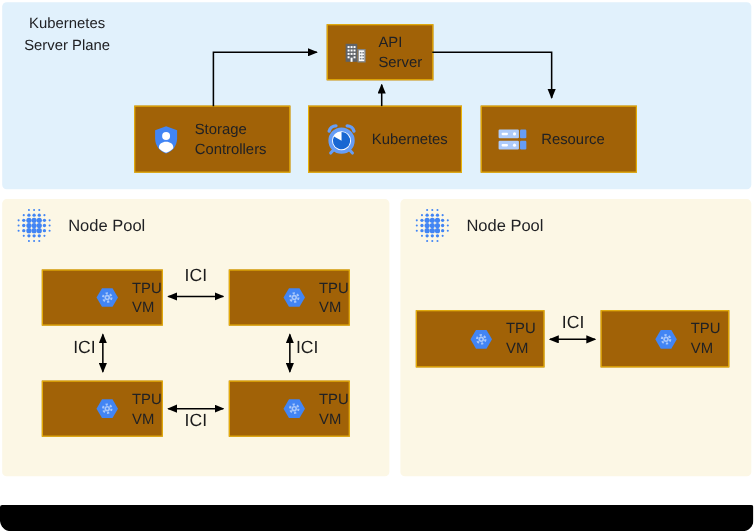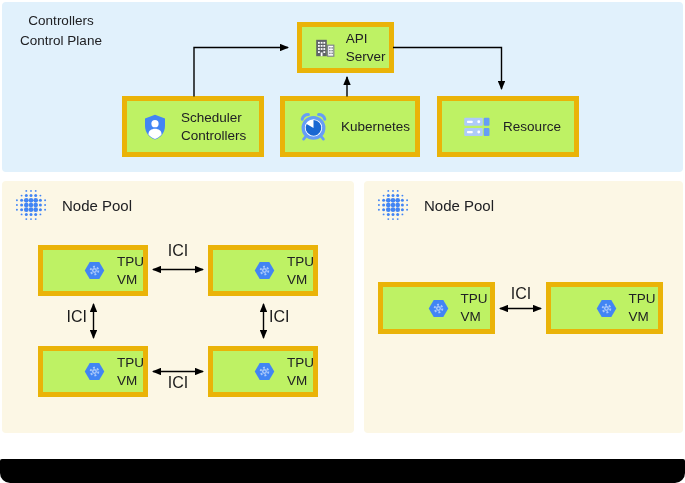--- a/index.html
+++ b/index.html
@@ -5,22 +5,22 @@
   html,body{margin:0;padding:0;background:#fff;}
   #stage{position:relative;width:685px;height:483px;background:#fff;overflow:hidden;
          font-family:"Liberation Sans",sans-serif;color:#202124;}
   .panel{position:absolute;border-radius:4px;}
   .cp-panel{left:2px;top:2px;width:681px;height:170px;background:#e1f1fc;}
   .pool-panel{top:181px;height:252px;background:#fcf7e5;}
   .pool-1{left:2px;width:352px;}
   .pool-2{left:364px;width:319px;}
   .cp-label{position:absolute;left:8px;top:11px;width:106px;text-align:center;
             font-size:13.5px;line-height:1.45;}
-  .node-box{position:absolute;background:#bef264;border:5px solid #eab308;box-sizing:border-box;
-            display:flex;align-items:center;gap:11px;padding:0 6px 0 13px;justify-content:center;}
+  .node-box{position:absolute;background:#a16207;border:1px solid #eab308;box-sizing:border-box;
+            display:flex;align-items:center;gap:11px;padding:0 6px 0 13px;}
   .node-box .lbl{font-size:13.5px;line-height:1.3;}
   .api-box{left:297px;top:22px;width:97px;height:51px;gap:9px;}
   .api-box .lbl{width:52px;}
   .rc-box{left:122px;top:96px;width:142px;height:61px;}
   .rc-box .lbl{width:88px;}
   .sch-box{left:280px;top:96px;width:140px;height:61px;}
   .sto-box{left:437px;top:96px;width:142px;height:61px;}
   .pool-head-icon{position:absolute;width:36px;height:36px;}
   .pool-head-label{position:absolute;font-size:15px;}
   .tpu-box{width:110px;height:51px;padding-left:47px;}
@@ -34,21 +34,21 @@
               border-radius:2px 2px 10px 10px;}
   .icon{flex:0 0 auto;display:block;}
 </style>
 </head>
 <body>
 
 <div id="stage">
 
   <div class="panel cp-panel"></div>
 
-  <div class="cp-label">Controllers Control Plane</div>
+  <div class="cp-label">Kubernetes Server Plane</div>
 
   <div class="node-box api-box">
     <svg class="icon" width="24" height="24" viewBox="0 0 24 24">
       <rect x="3.2" y="3.8" width="10.6" height="16.4" fill="#5f6368"></rect>
       <g fill="#fff">
         <rect x="5" y="5.9" width="1.8" height="1.8"></rect>
           <rect x="7.7" y="5.9" width="1.8" height="1.8"></rect>
           <rect x="10.4" y="5.9" width="1.8" height="1.8"></rect>
         <rect x="5" y="9" width="1.8" height="1.8"></rect>
           <rect x="7.7" y="9" width="1.8" height="1.8"></rect>
@@ -72,21 +72,21 @@
     </svg>
     <div class="lbl">API Server</div>
   </div>
 
   <div class="node-box rc-box">
     <svg class="icon" width="30" height="30" viewBox="0 0 24 24">
       <path d="M12 2.2 L20 5.2 V11 C20 16.4 16.7 20.6 12 22 C7.3 20.6 4 16.4 4 11 V5.2 Z" fill="#4285f4"></path>
       <circle cx="12" cy="9.3" r="2.9" fill="#fff"></circle>
       <path d="M12 13.4 c-2.9 0 -5.2 1.7 -5.2 3.9 v0.9 c1.4 1.5 3.2 2.7 5.2 3.3 c2 -0.6 3.8 -1.8 5.2 -3.3 v-0.9 c0 -2.2 -2.3 -3.9 -5.2 -3.9 z" fill="#fff"></path>
     </svg>
-    <div class="lbl">Scheduler Controllers</div>
+    <div class="lbl">Storage Controllers</div>
   </div>
 
   <div class="node-box sch-box">
     <svg class="icon" width="33" height="33" viewBox="0 0 24 24">
       <path d="M8.3 3.2 A4.6 4.6 0 0 0 3.8 6.7" stroke="#669df6" stroke-width="2.2" fill="none" stroke-linecap="round"></path>
       <path d="M15.7 3.2 A4.6 4.6 0 0 1 20.2 6.7" stroke="#669df6" stroke-width="2.2" fill="none" stroke-linecap="round"></path>
       <circle cx="12" cy="13" r="7.5" fill="#fff" stroke="#669df6" stroke-width="2.4"></circle>
       <path d="M12 13 L12 7.3 A5.7 5.7 0 1 1 7 10.2 Z" fill="#1967d2"></path>
       <path d="M6.2 19.6 L4.8 21.2" stroke="#669df6" stroke-width="2" stroke-linecap="round"></path>
       <path d="M17.8 19.6 L19.2 21.2" stroke="#669df6" stroke-width="2" stroke-linecap="round"></path>

